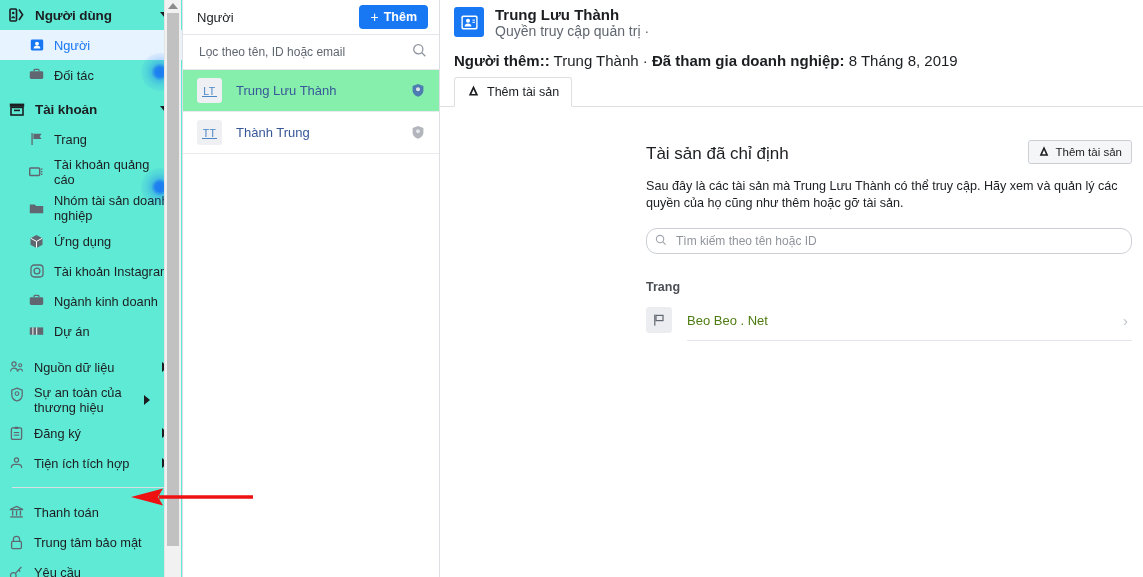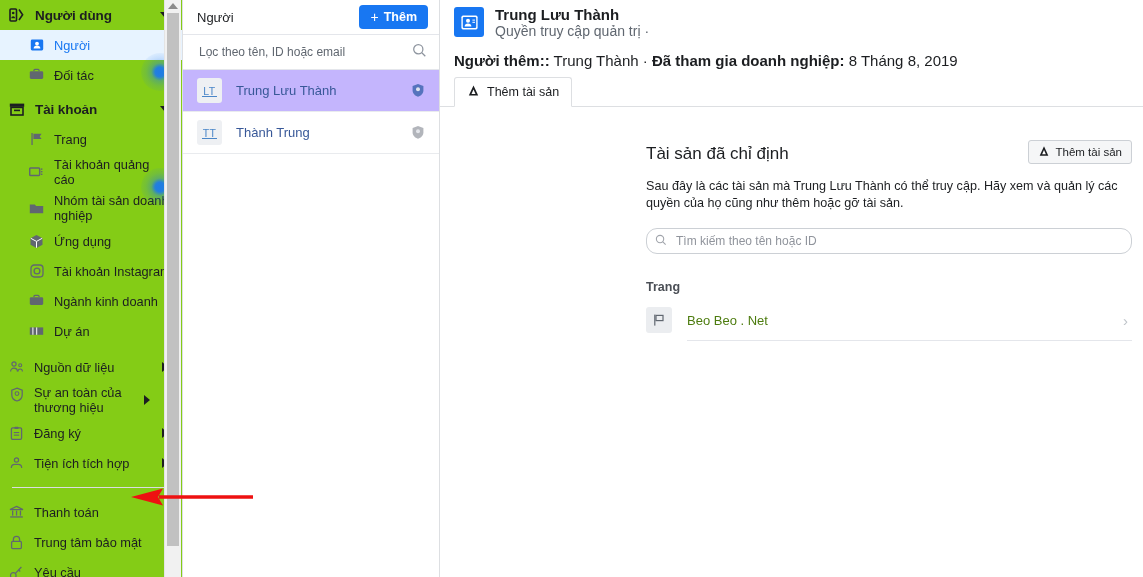--- a/index.html
+++ b/index.html
@@ -15,21 +15,21 @@
     width: 1143px; height: 577px;
     display: flex;
     background: #fff;
   }
 
   
   .sidebar {
     position: relative;
     width: 183px;
     height: 577px;
-    background: #84cc16;
+    background: #5eead4;
     border-right: 1px solid #dddfe2;
     box-sizing: border-box;
     overflow: hidden;
     flex: 0 0 183px;
   }
   .nav-group-header {
     display: flex;
     align-items: center;
     height: 30px;
     padding: 0 10px 0 8px;
@@ -214,21 +214,21 @@
 
   .person-row {
     height: 42px;
     display: flex;
     align-items: center;
     padding: 0 14px 0 14px;
     box-sizing: border-box;
     border-bottom: 1px solid #e9ebee;
     cursor: pointer;
   }
-  .person-row.selected { background: #c4b5fd; }
+  .person-row.selected { background: #86efac; }
   .avatar-initials {
     width: 25px; height: 25px;
     border-radius: 3px;
     background: #eef0f3;
     display: flex; align-items: center; justify-content: center;
     font-size: 10.5px;
     color: #4a86c8;
     flex: 0 0 25px;
     margin-right: 14px;
     letter-spacing: 0.4px;

